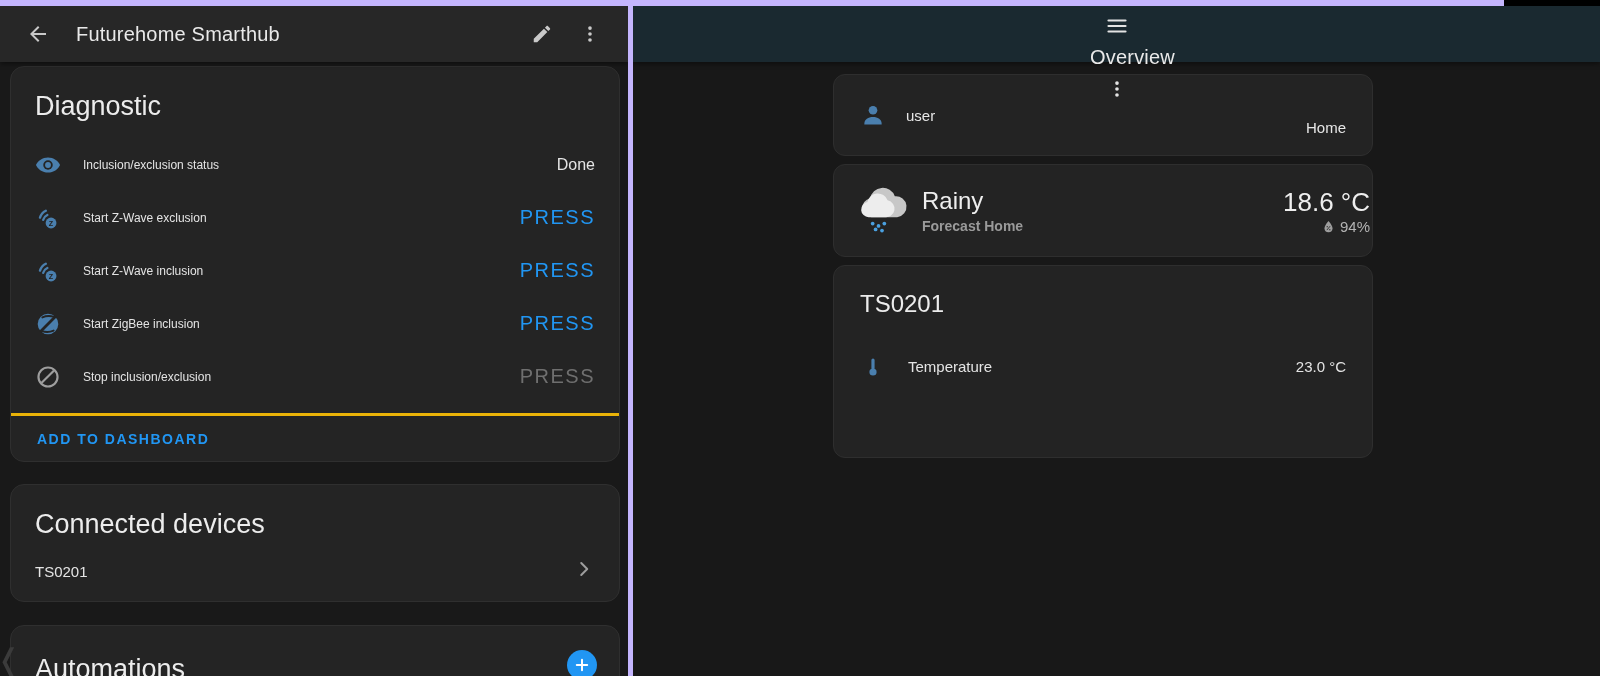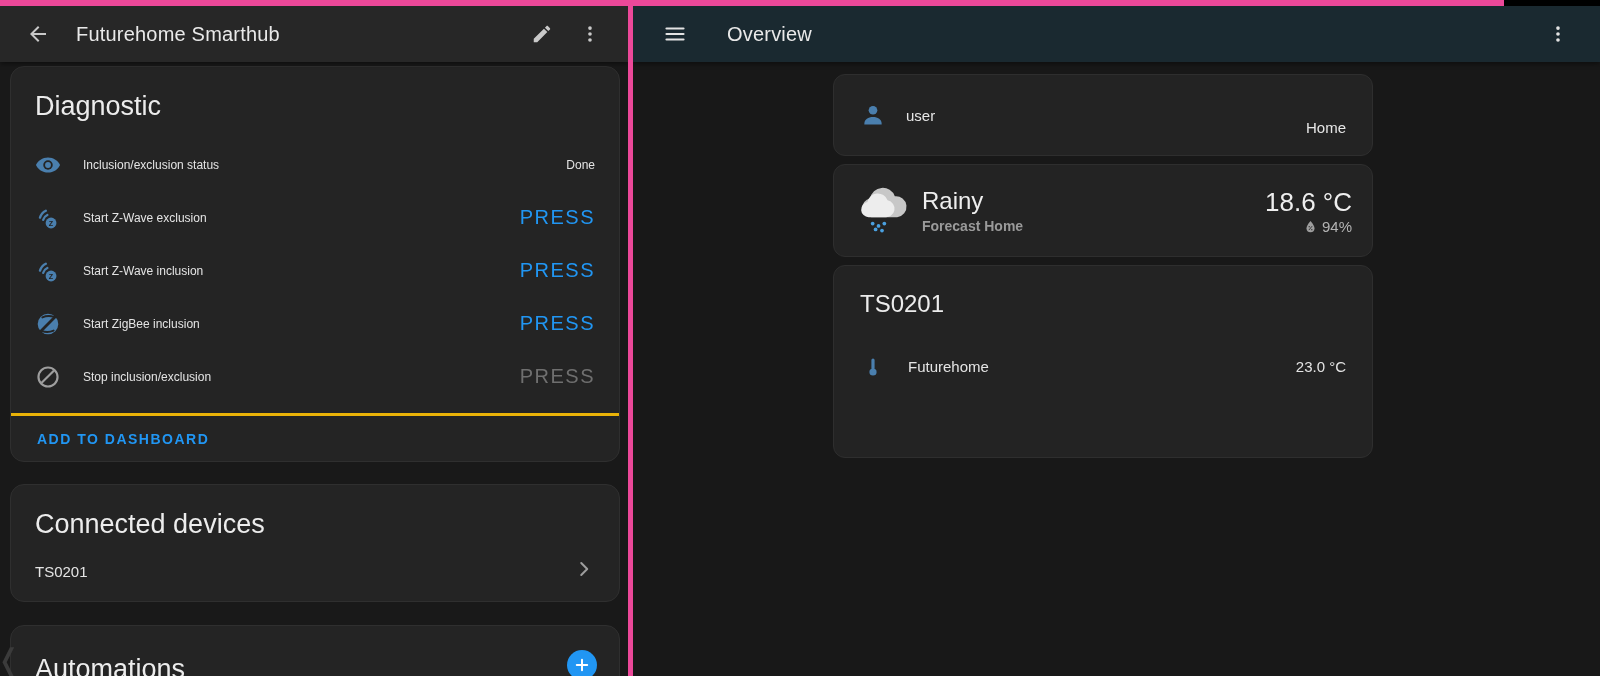--- a/index.html
+++ b/index.html
@@ -1,66 +1,66 @@
 <!DOCTYPE html>
 <html><head>
 <meta charset="utf-8">
 <style>
   * { box-sizing: border-box; margin: 0; padding: 0; }
   html,body { width:1600px; height:676px; background:#000; font-family:"Liberation Sans", sans-serif; overflow:hidden; }
-  .canvas { position:relative; width:1504px; height:676px; background:#ec4899; }
+  .canvas { position:relative; width:1504px; height:676px; background:#c4b5fd; }
 
   
   .window { position:absolute; top:6px; height:670px; overflow:hidden; }
   .win-left  { left:0; width:628px;  background:#191919; }
   .win-right { left:633px; width:967px; background:#181818; }
 
   
   .appbar { position:absolute; top:0; left:0; right:0; height:56px; display:flex; align-items:center;
             box-shadow:0 2px 5px rgba(0,0,0,.45); z-index:5; }
   .appbar-left  { background:#272727; padding:0 18px; }
-  .appbar-right { background:#1a2930; padding:0 22px; }
+  .appbar-right { background:#1a2930; padding:0 6px;flex-direction:column; }
   .appbar .title { font-size:20px; color:#e9e9e9; letter-spacing:.2px; }
   .iconbtn { width:40px; height:40px; display:flex; align-items:center; justify-content:center; flex:0 0 auto; cursor:pointer; }
   .spacer { flex:1; }
 
   
   .lcard { position:absolute; left:10px; width:610px; background:#242424; border:1px solid #2f2f2f;
            border-radius:14px; }
   .lcard-diagnostic { top:60px;  height:396px; }
   .lcard-devices    { top:478px; height:118px; }
   .lcard-automations{ top:619px; height:90px;  }
   .card-pad { padding:0 24px; }
   .card-title { font-size:27px; font-weight:400; color:#ececec; padding-top:24px; }
 
   .diag-rows { margin-top:16px; }
   .diag-row { height:53px; display:flex; align-items:center; cursor:pointer; }
   .row-icon { width:26px; height:26px; flex:0 0 auto; display:flex; align-items:center; justify-content:center; }
   .row-label { margin-left:22px; font-size:12px; color:#e4e4e4; }
-  .row-value { margin-left:auto; font-size:12px; color:#e4e4e4; }
+  .row-value { margin-left:auto; font-size:16px; color:#e4e4e4; }
   .press { margin-left:auto; font-size:20px; font-weight:400; letter-spacing:1.5px; color:#2196f3; cursor:pointer; }
   .press.disabled { color:#6f6f6f; cursor:default; }
 
   .card-footer { position:absolute; left:0; right:0; bottom:0; height:48px; border-top:3px solid #eab308;
                  display:flex; align-items:center; padding:0 26px; }
   .footer-link { font-size:14px; font-weight:700; letter-spacing:1.5px; color:#2196f3; cursor:pointer; }
 
   .device-row { height:50px; margin-top:6px; display:flex; align-items:center; cursor:pointer; }
   .device-row .row-label { margin-left:0; font-size:15px; }
   .chev { margin-left:auto; }
 
   .plus-fab { position:absolute; right:22px; top:24px; width:30px; height:30px; border-radius:50%;
               background:#2196f3; display:flex; align-items:center; justify-content:center; cursor:pointer; }
 
   .gesture-hint { position:absolute; left:-4px; top:636px; color:#3b3b3b; font-size:30px; }
 
   
   .rcard { position:absolute; left:200px; width:540px; background:#232323; border:1px solid #2e2e2e; border-radius:12px; }
   .rcard-user    { top:68px;  height:82px; display:flex; align-items:center; padding:0 26px; cursor:pointer; }
-  .rcard-weather { top:158px; height:93px; display:flex; align-items:center; padding:0 20px 0 20px; cursor:pointer; }
+  .rcard-weather { top:158px; height:93px; display:flex; align-items:center; padding:0 2px 0 20px; cursor:pointer; }
   .rcard-device  { top:259px; height:193px; padding:16px 26px 0 26px; }
 
   .ucard-label { margin-left:20px; font-size:15px; color:#e6e6e6; }
   .ucard-value { margin-left:auto; font-size:15px; color:#e6e6e6;margin-top:24px; }
 
   .wx-texts { margin-left:12px; }
   .wx-state { font-size:24px; color:#eeeeee; }
   .wx-sub   { font-size:14px; color:#9a9a9a; margin-top:3px;font-weight:bold; }
   .wx-right { margin-left:auto; text-align:right; }
   .wx-temp  { font-size:26px; color:#eeeeee; }
@@ -270,21 +270,21 @@
       <div class="rdev-rows">
 
 
         <div class="rdev-row">
           <span class="row-icon">
             <svg width="24" height="24" viewBox="0 0 24 24">
               <rect x="10.4" y="3.5" width="3.2" height="11" rx="1.6" fill="#4a7fae"></rect>
               <circle cx="12" cy="17" r="3.6" fill="#4a7fae"></circle>
             </svg>
           </span>
-          <span class="row-label">Futurehome</span>
+          <span class="row-label">Temperature</span>
           <span class="row-value">23.0 °C</span>
         </div>
 
       </div>
     </div>
 
   </div>
 </div>
 
 </body></html>

